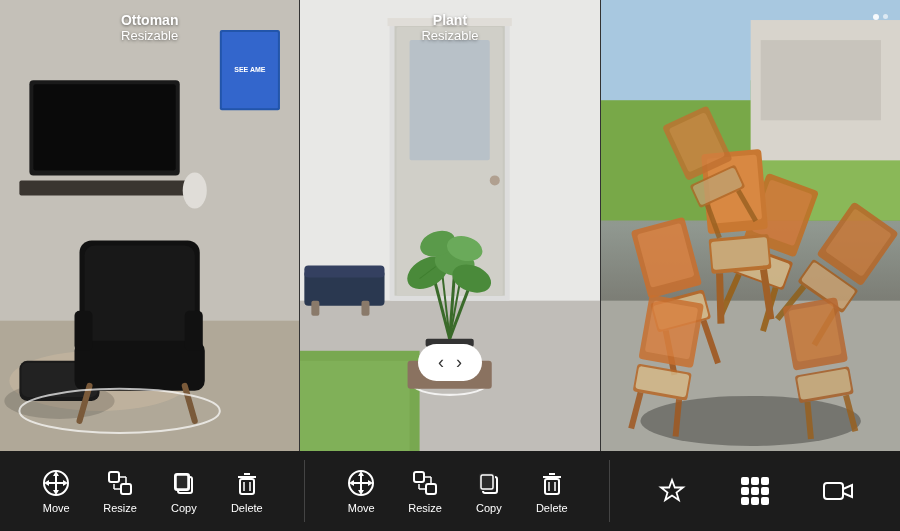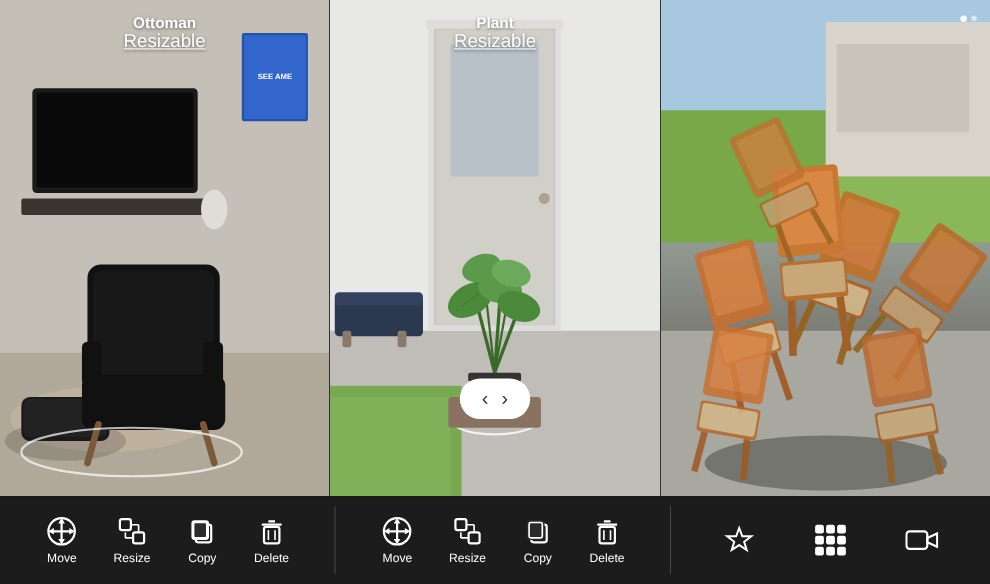--- a/index.html
+++ b/index.html
@@ -57,23 +57,22 @@
       transform: translateX(-50%);
       text-align: center;
       color: white;
       text-shadow: 0 1px 3px rgba(0,0,0,0.5);
     }
     .item-label .name {
       font-size: 14px;
       font-weight: 600;
     }
     .item-label .subtitle {
-      font-size: 17px;
+      font-size: 13px;
       font-weight: 400;
-      text-decoration: underline;
     }
 
     
     .plant-selector {
       position: absolute;
       bottom: 70px;
       left: 50%;
       transform: translateX(-50%);
       background: white;
       border-radius: 25px;

